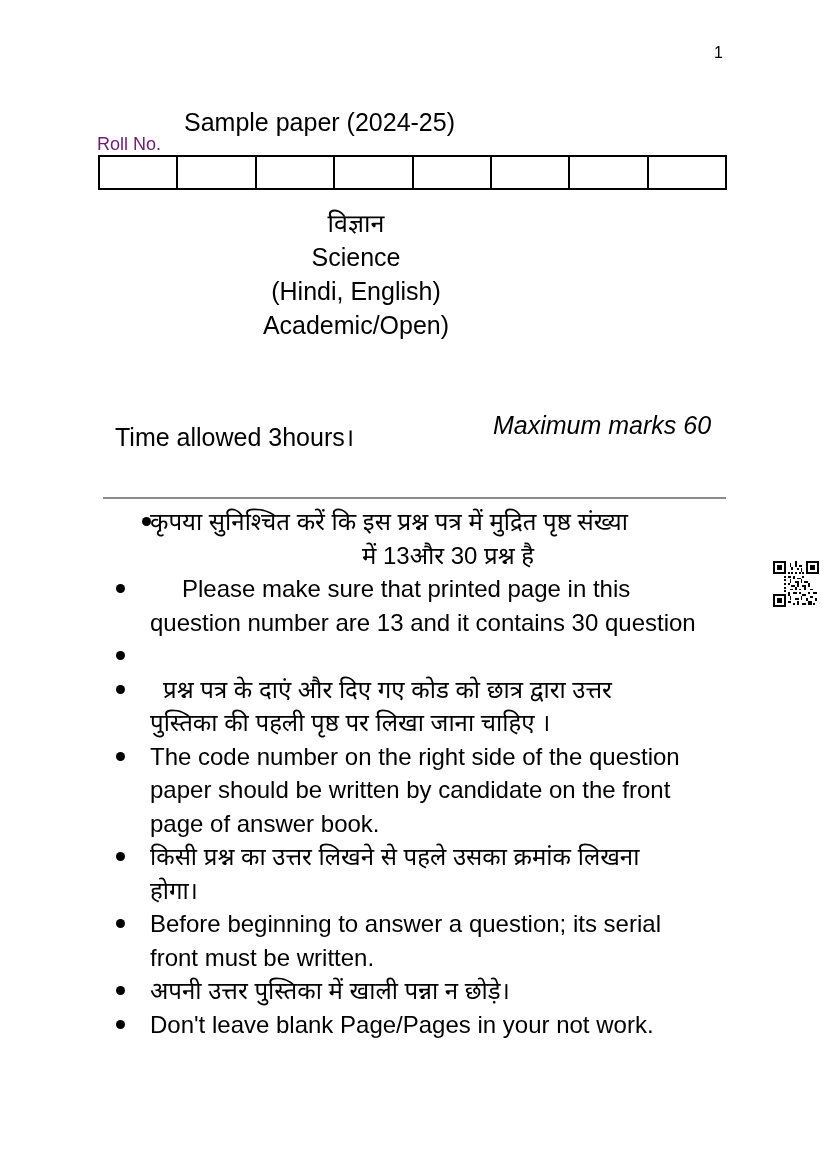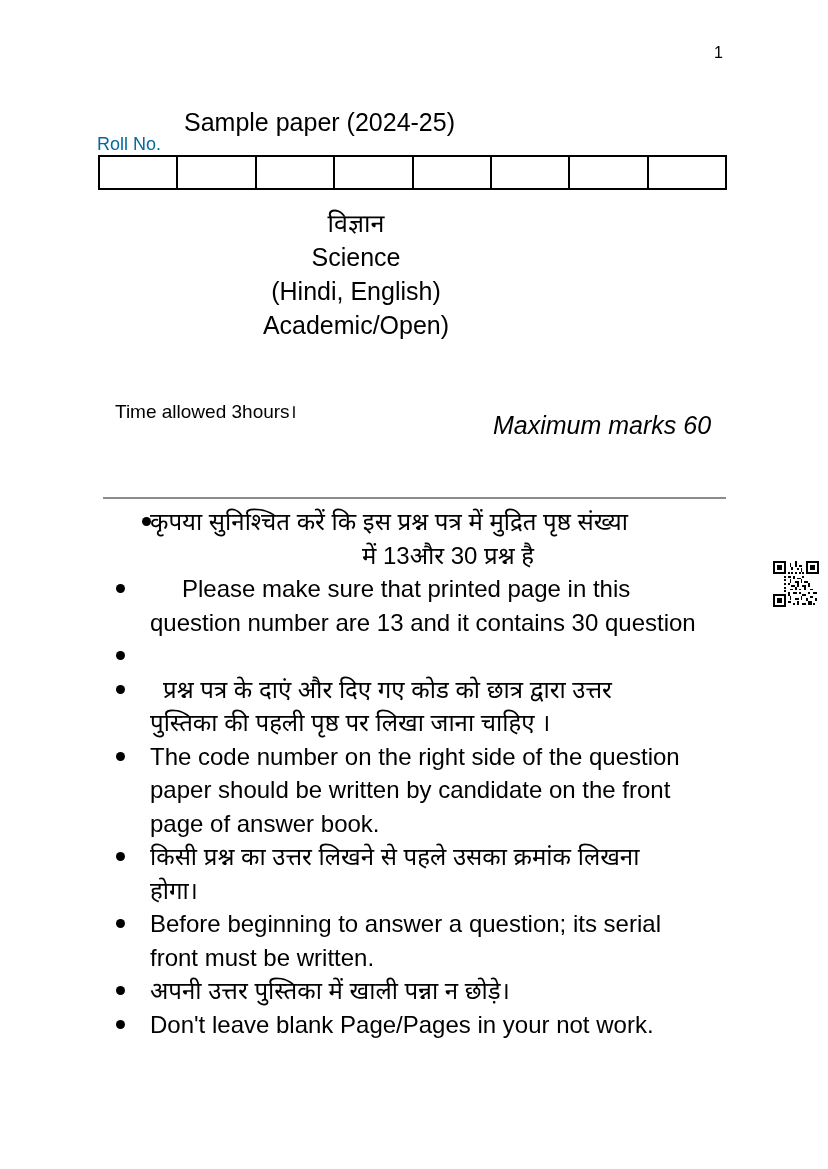--- a/index.html
+++ b/index.html
@@ -8,30 +8,30 @@
     width:828px;height:1169px;
     background:#ffffff;
     font-family:"Liberation Sans", sans-serif;
     color:#000000;
     overflow:hidden;
     margin:0 auto;
   }
   .abs{position:absolute;}
   .page-num{left:714px;top:44px;font-size:16px;}
   .header-row{left:184px;top:108px;display:flex;gap:52px;font-size:25px;white-space:nowrap;}
-  .roll-label{left:97px;top:134px;font-size:18px;color:#0369a1;}
+  .roll-label{left:97px;top:134px;font-size:18px;color:#701a75;}
   .roll-table{
     left:98px;top:155px;width:629px;height:35px;
     display:flex;border:2px solid #000;box-sizing:border-box;
   }
   .roll-cell{flex:1;border-right:2px solid #000;}
   .roll-cell:last-child{border-right:none;}
   .title-block{left:1px;top:206px;width:710px;text-align:center;font-size:25px;line-height:34px;}
   .title-block div{white-space:nowrap;}
-  .time-label{left:115px;top:398px;font-size:19px;white-space:nowrap;}
+  .time-label{left:115px;top:419px;font-size:25px;white-space:nowrap;}
   .marks-label{left:493px;top:411px;font-size:25px;white-space:nowrap;font-style:italic;}
   .divider{left:103px;top:497px;width:623px;height:2px;background:#8c8c8c;}
   .qr{left:773px;top:561px;width:46px;height:46px;}
   .instructions{left:114px;top:505px;width:632px;font-size:24px;line-height:33.5px;}
   .item{position:relative;padding-left:36px;}
   .dot{
     position:absolute;left:2px;top:12px;width:9px;height:9px;
     background:#000;border-radius:50%;
   }
   .item.indent-dot .dot{left:28px;}

